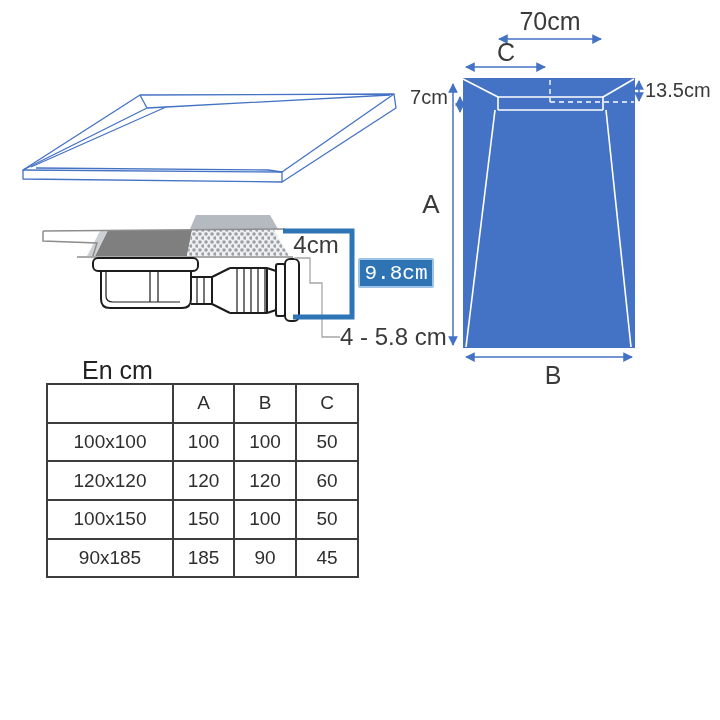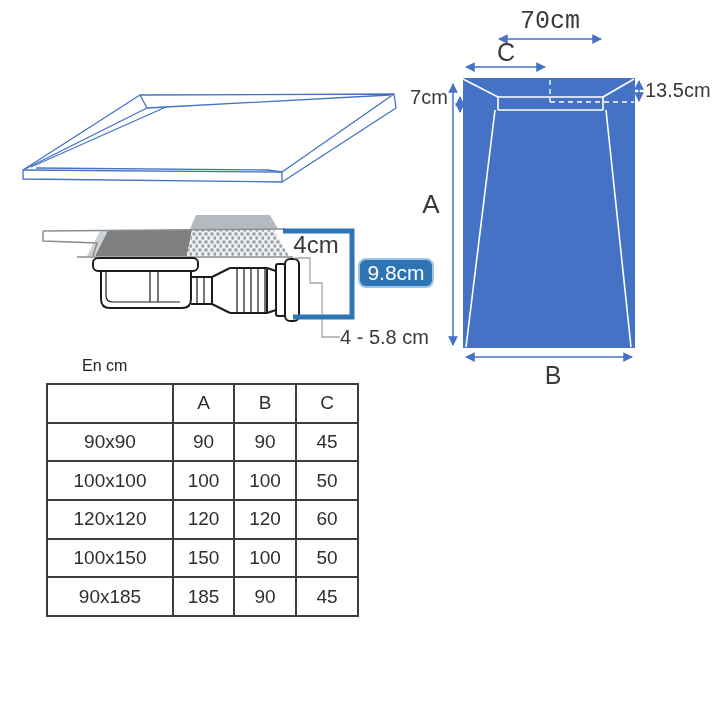--- a/index.html
+++ b/index.html
@@ -4,34 +4,34 @@
 <style>
   html,body{margin:0;padding:0;}
   body{
     width:720px;height:720px;position:relative;background:#ffffff;
     font-family:"Liberation Sans", sans-serif;color:#3a3a3a;overflow:hidden;
   }
   #drawing{position:absolute;left:0;top:0;width:720px;height:720px;}
   .lbl{position:absolute;color:#3a3a3a;white-space:nowrap;line-height:1;}
   .ctr{transform:translate(-50%,-50%);}
   .vctr{transform:translateY(-50%);}
-  .lbl-70   {left:550px;top:21px;font-size:25px;font-family:Liberation Mono, monospace;}
+  .lbl-70   {left:550px;top:21px;font-size:25px;}
   .lbl-c    {left:506px;top:52px;font-size:25px;}
   .lbl-7    {left:429px;top:97px;font-size:20px;}
   .lbl-135  {left:645px;top:90px;font-size:20px;}
   .lbl-a    {left:431px;top:204px;font-size:26px;}
   .lbl-b    {left:553px;top:375px;font-size:25px;}
   .lbl-4    {left:316px;top:245px;font-size:24px;}
-  .lbl-range{left:340px;top:337px;font-size:20px;}
-  .lbl-caption{left:82px;top:358px;font-size:16px;color:#222;}
+  .lbl-range{left:340px;top:337px;font-size:24px;}
+  .lbl-caption{left:82px;top:358px;font-size:25px;color:#222;}
   .badge{
     position:absolute;left:358px;top:258px;width:76px;height:30px;
-    background:#2E74B5;border:2px solid #9DC3E6;border-radius:8px;
+    background:#2E74B5;border:2px solid #9DC3E6;border-radius:2px;
     display:flex;align-items:center;justify-content:center;
-    color:#fff;font-size:21px;box-sizing:border-box;
+    color:#fff;font-size:21px;box-sizing:border-box;font-family:Liberation Mono, monospace;
   }
   table.sizes{
     position:absolute;left:46px;top:383px;border-collapse:collapse;
     table-layout:fixed;width:311px;font-size:19px;color:#2e2e2e;
   }
   table.sizes th, table.sizes td{
     border:2px solid #3d3d3d;height:36.7px;padding:0;text-align:center;
     font-weight:normal;overflow:hidden;
   }
 </style>
@@ -143,26 +143,20 @@
   <thead>
     <tr>
       <th></th>
       <th>A</th>
       <th>B</th>
       <th>C</th>
     </tr>
   </thead>
   <tbody>
       <tr>
-        <td>90x90</td>
-        <td>90</td>
-        <td>90</td>
-        <td>45</td>
-      </tr>
-      <tr>
         <td>100x100</td>
         <td>100</td>
         <td>100</td>
         <td>50</td>
       </tr>
       <tr>
         <td>120x120</td>
         <td>120</td>
         <td>120</td>
         <td>60</td>

